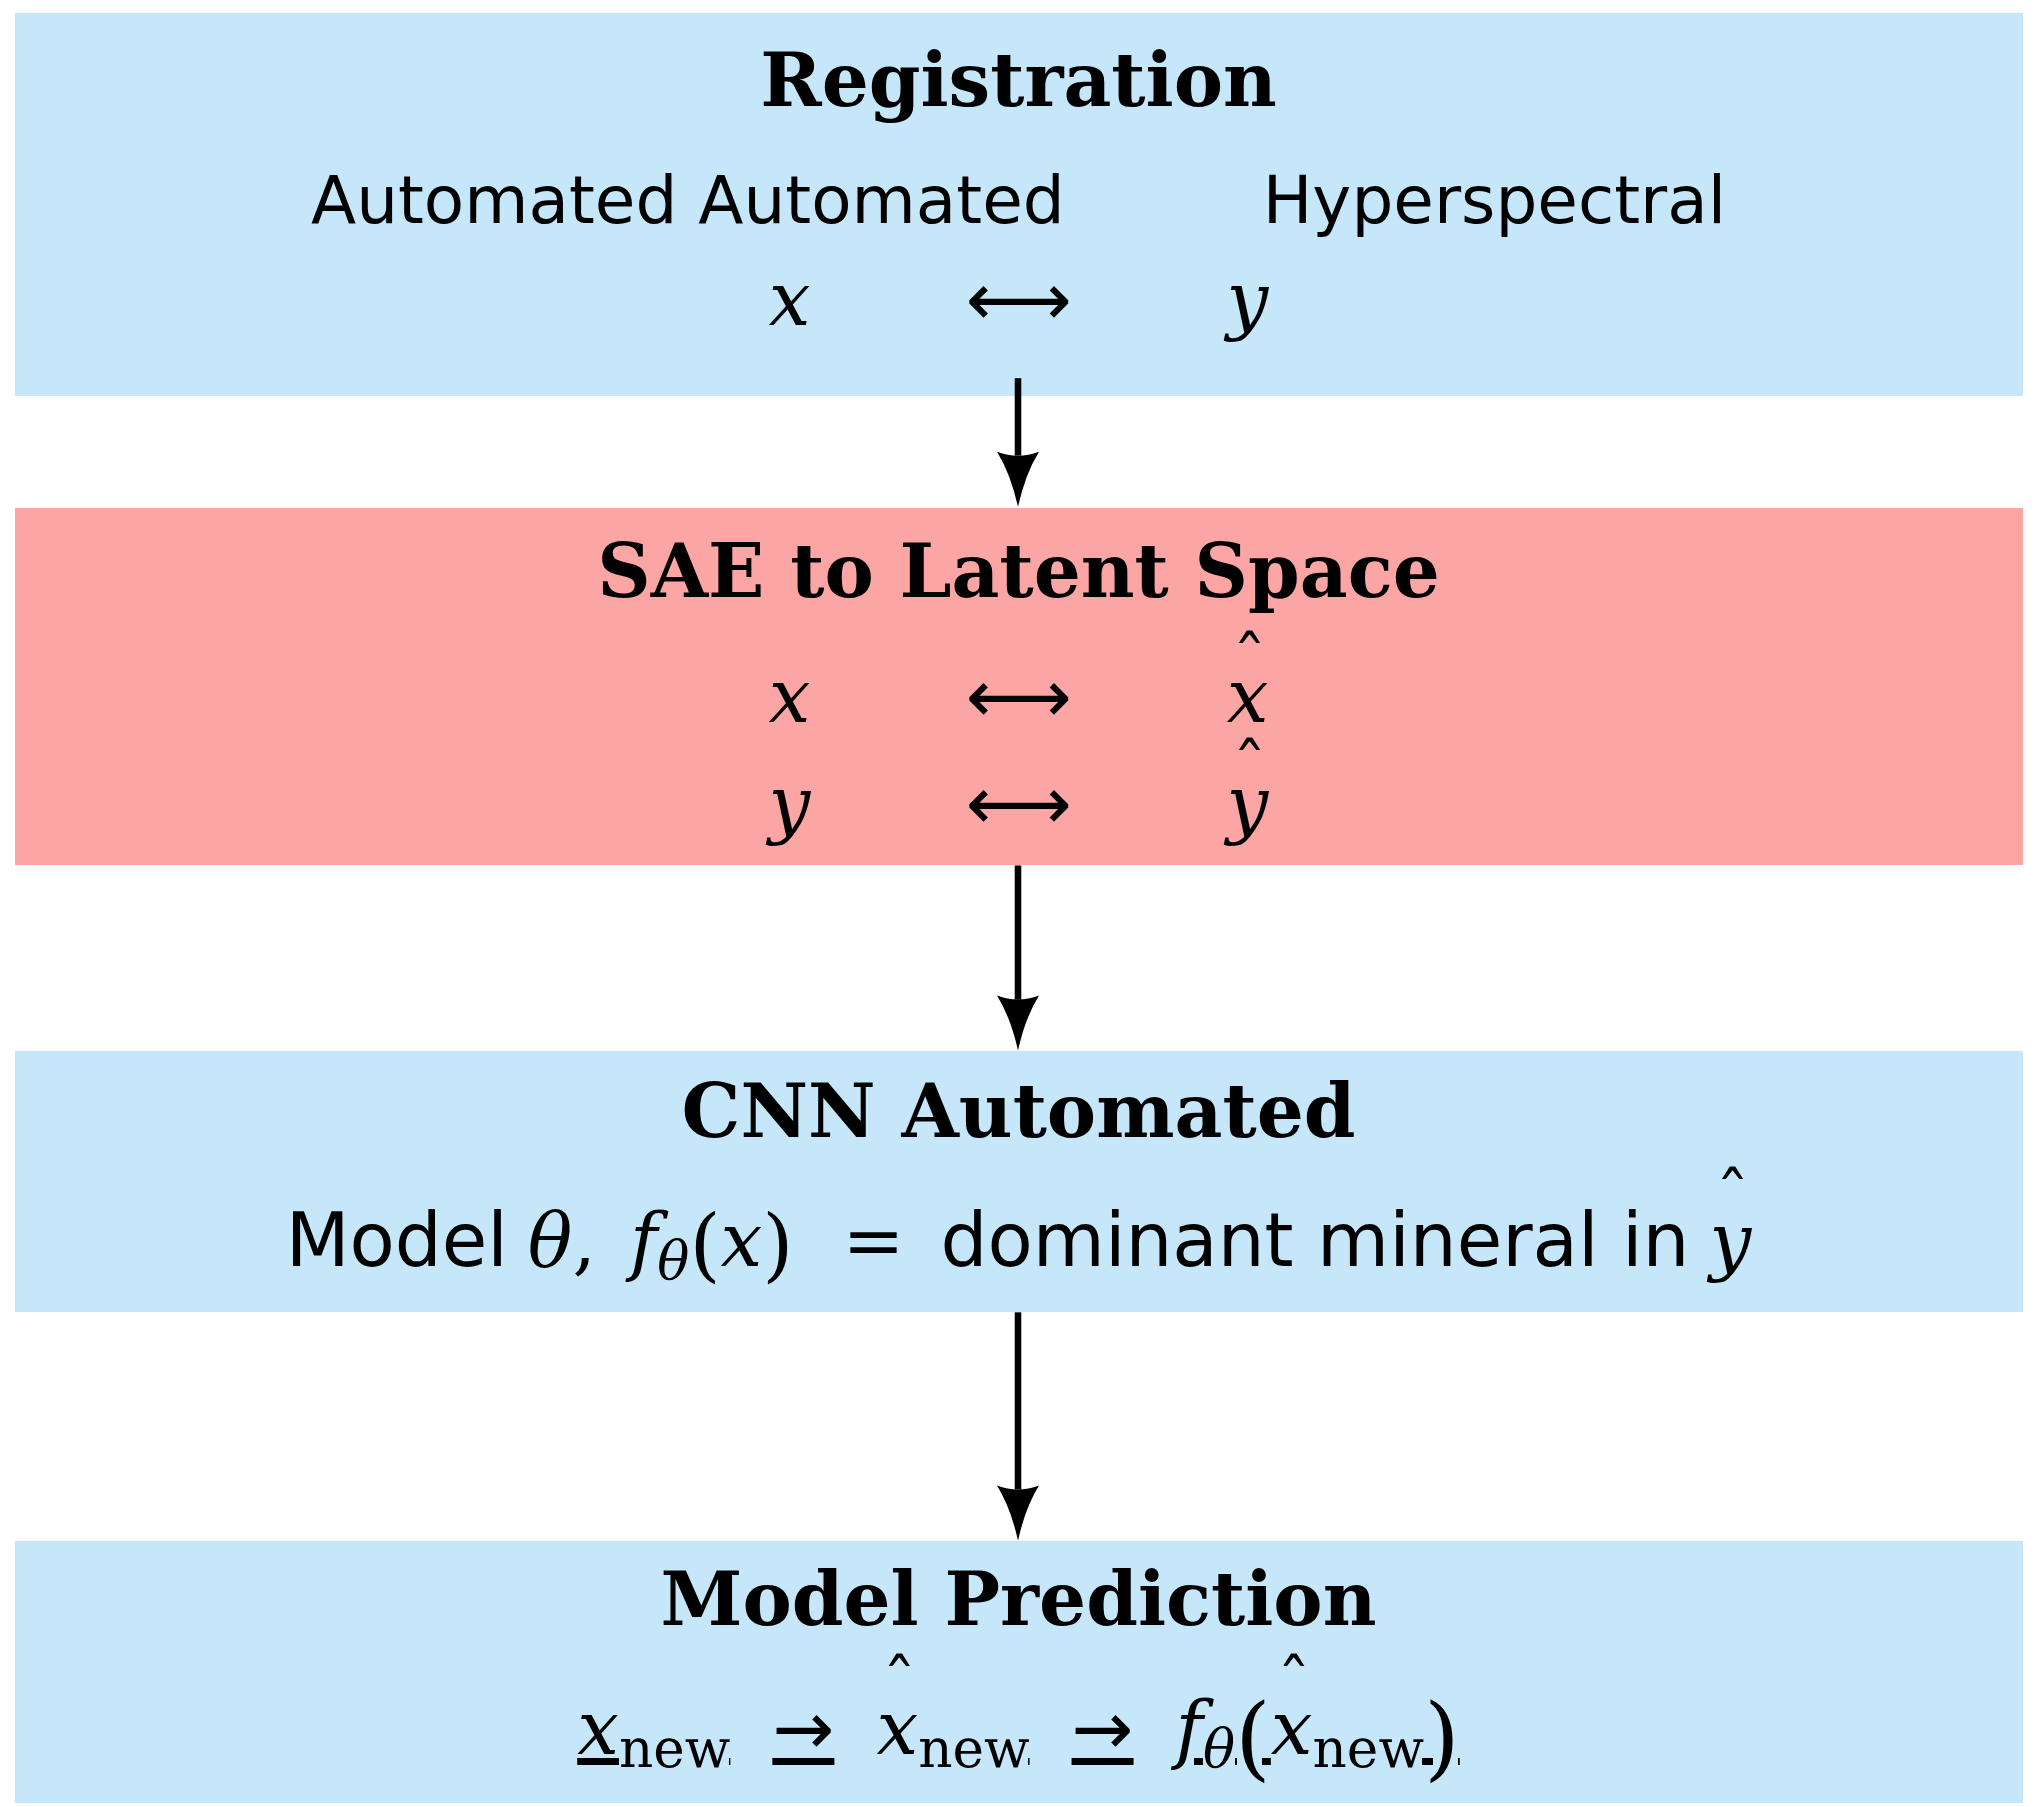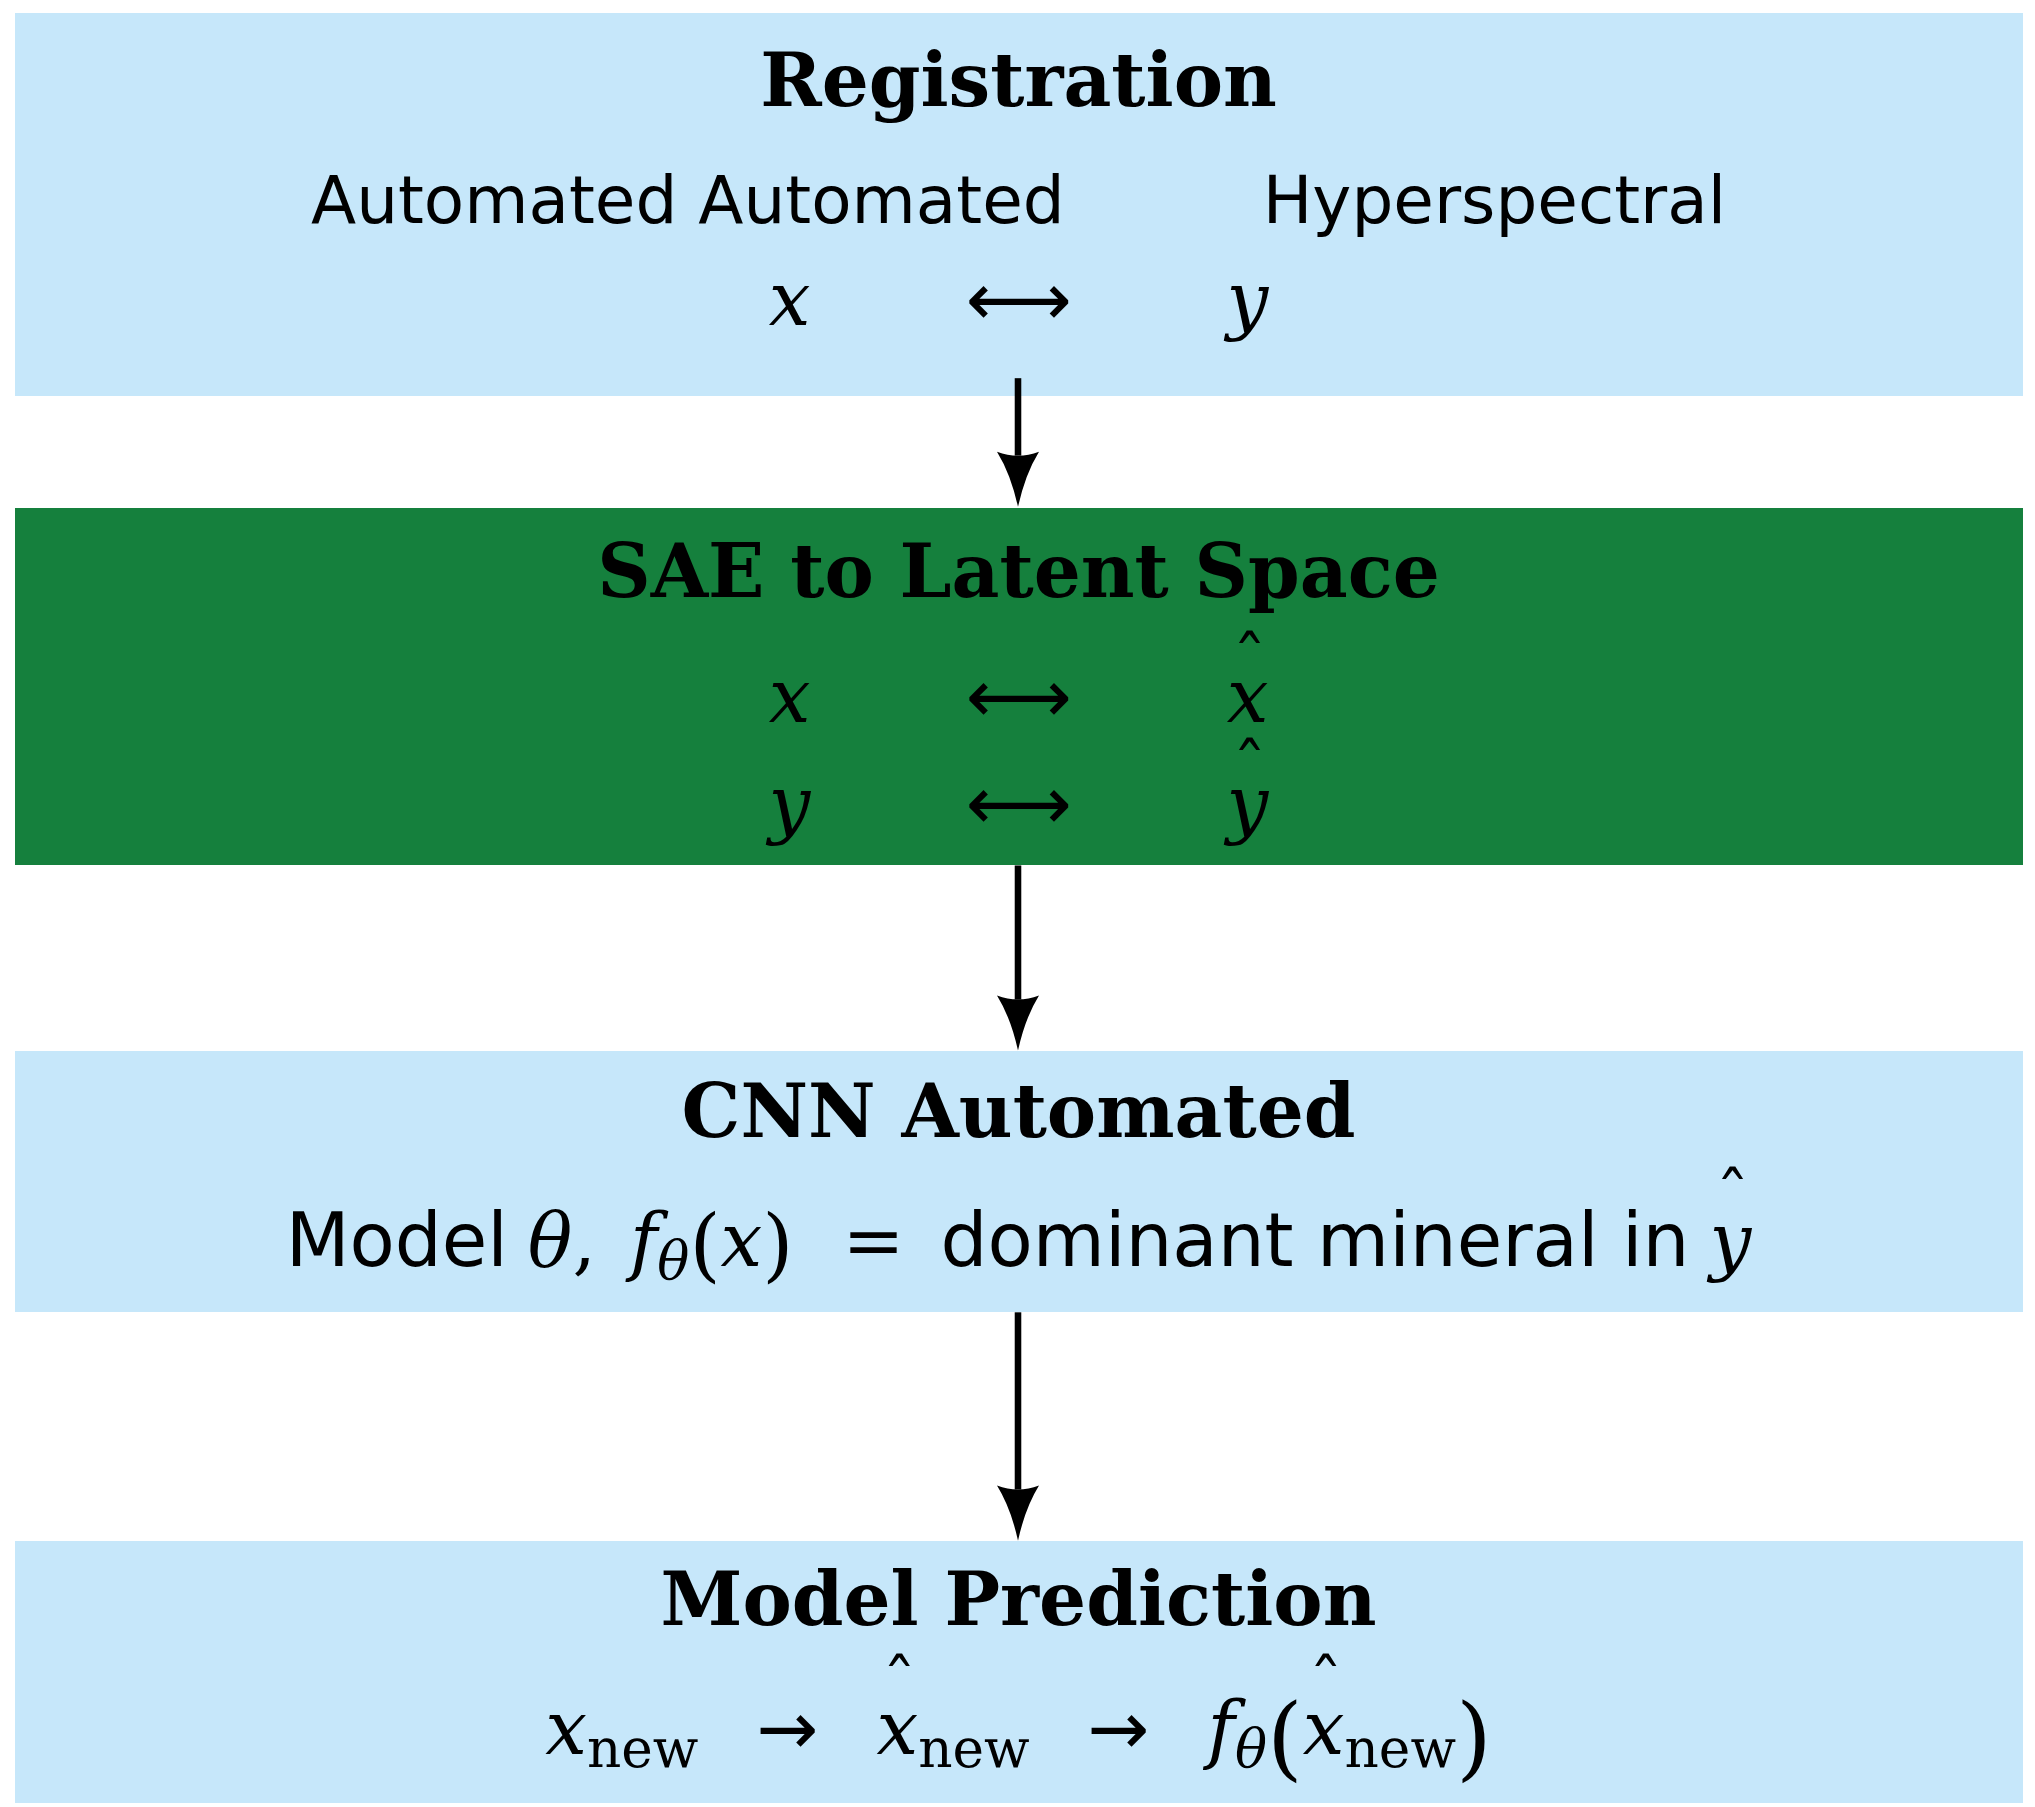--- a/index.html
+++ b/index.html
@@ -72,21 +72,21 @@
   
   .formula {
     display: flex;
     align-items: baseline;
     justify-content: center;
     font-size: 74px;
     line-height: 99px;
     white-space: nowrap;
   }
   #band-cnn .formula        { margin-top: 37px; }
-  #band-prediction .formula { margin-top: 37px; gap: 58px; }
+  #band-prediction .formula { margin-top: 37px; gap: 42px; text-decoration: underline; }
 
   .ms-30 { margin-left: 20px; }
   .ms-52 { margin-left: 34px; }
   .eq-gap { margin-left: 49px; margin-right: 36px; }
 
   .sub {
     font-size: 0.72em;
     vertical-align: -0.24em;
     line-height: 1;
   }
@@ -127,21 +127,21 @@
       <span class="lr-arrow">⟷</span>
       <span class="it">y</span>
     </div>
   </section>
 
   <svg class="flow-arrow" id="flow-arrow-1" width="42" height="129" viewBox="0 0 64 196">
     <rect class="arrow-fill" x="27" y="0" width="10" height="118" fill="#000000"></rect>
     <path class="arrow-fill" d="M32 196 Q21 146 0 112 Q32 124 64 112 Q43 146 32 196 Z" fill="#000000"></path>
   </svg>
 
-  <section class="band" id="band-sae" style="background: #15803d; text-align: right;">
+  <section class="band" id="band-sae" style="background: #fca5a5; text-align: right;">
     <div class="band-title">SAE to Latent Space</div>
     <div class="map-grid row-1">
       <span class="it">x</span>
       <span class="lr-arrow">⟷</span>
       <span class="hatted"><span class="hat">ˆ</span><span class="it">x</span></span>
     </div>
     <div class="map-grid row-2">
       <span class="it">y</span>
       <span class="lr-arrow">⟷</span>
       <span class="hatted"><span class="hat">ˆ</span><span class="it">y</span></span>

